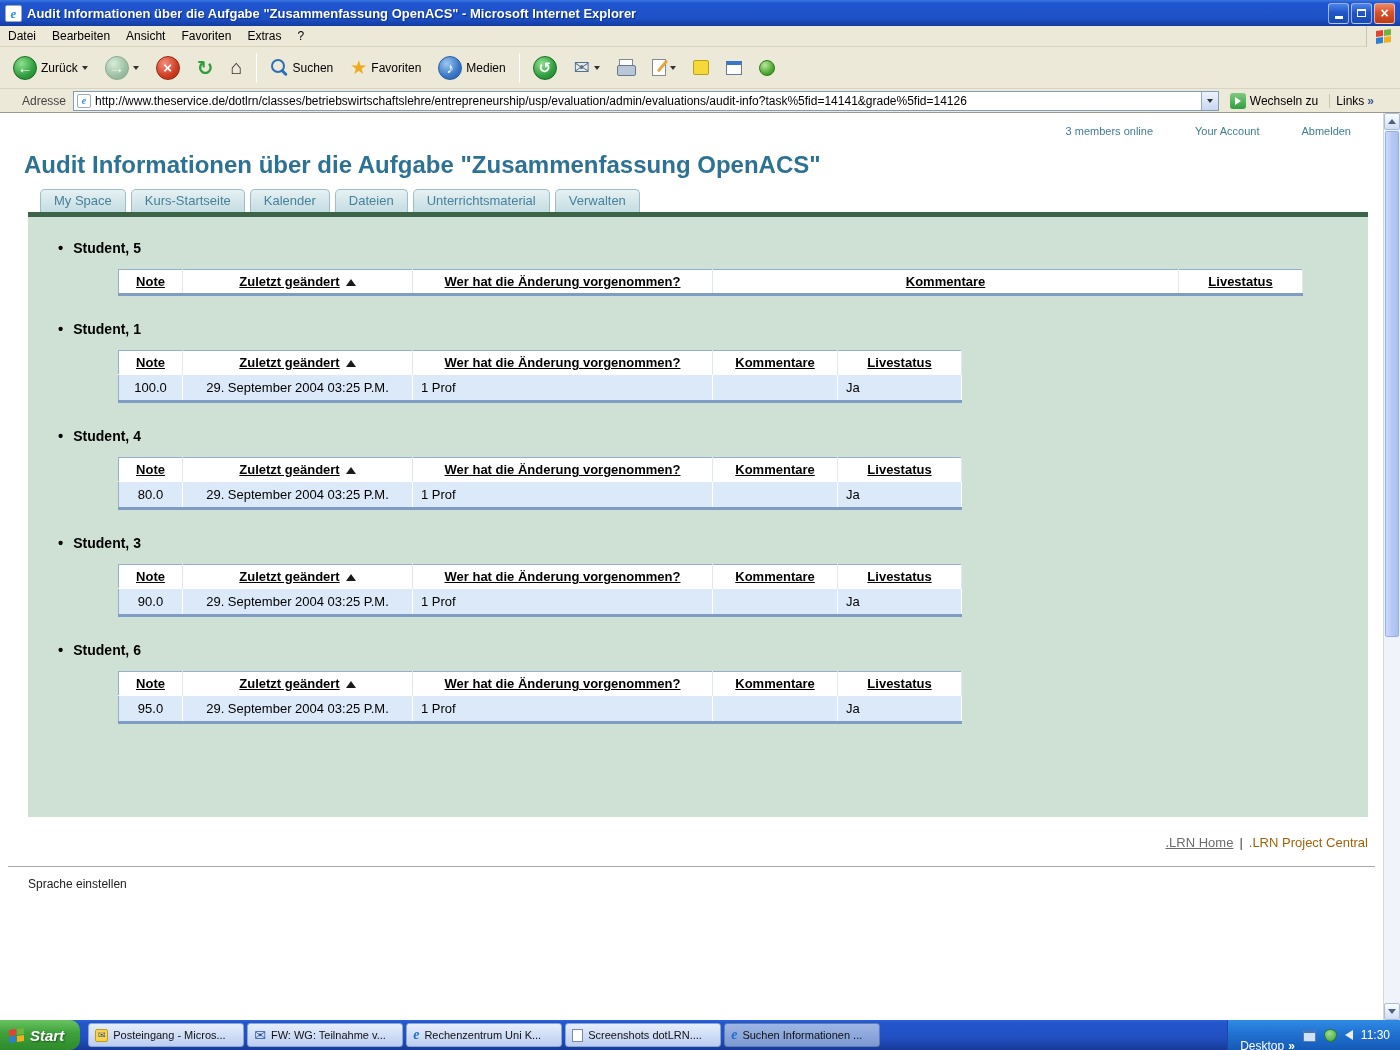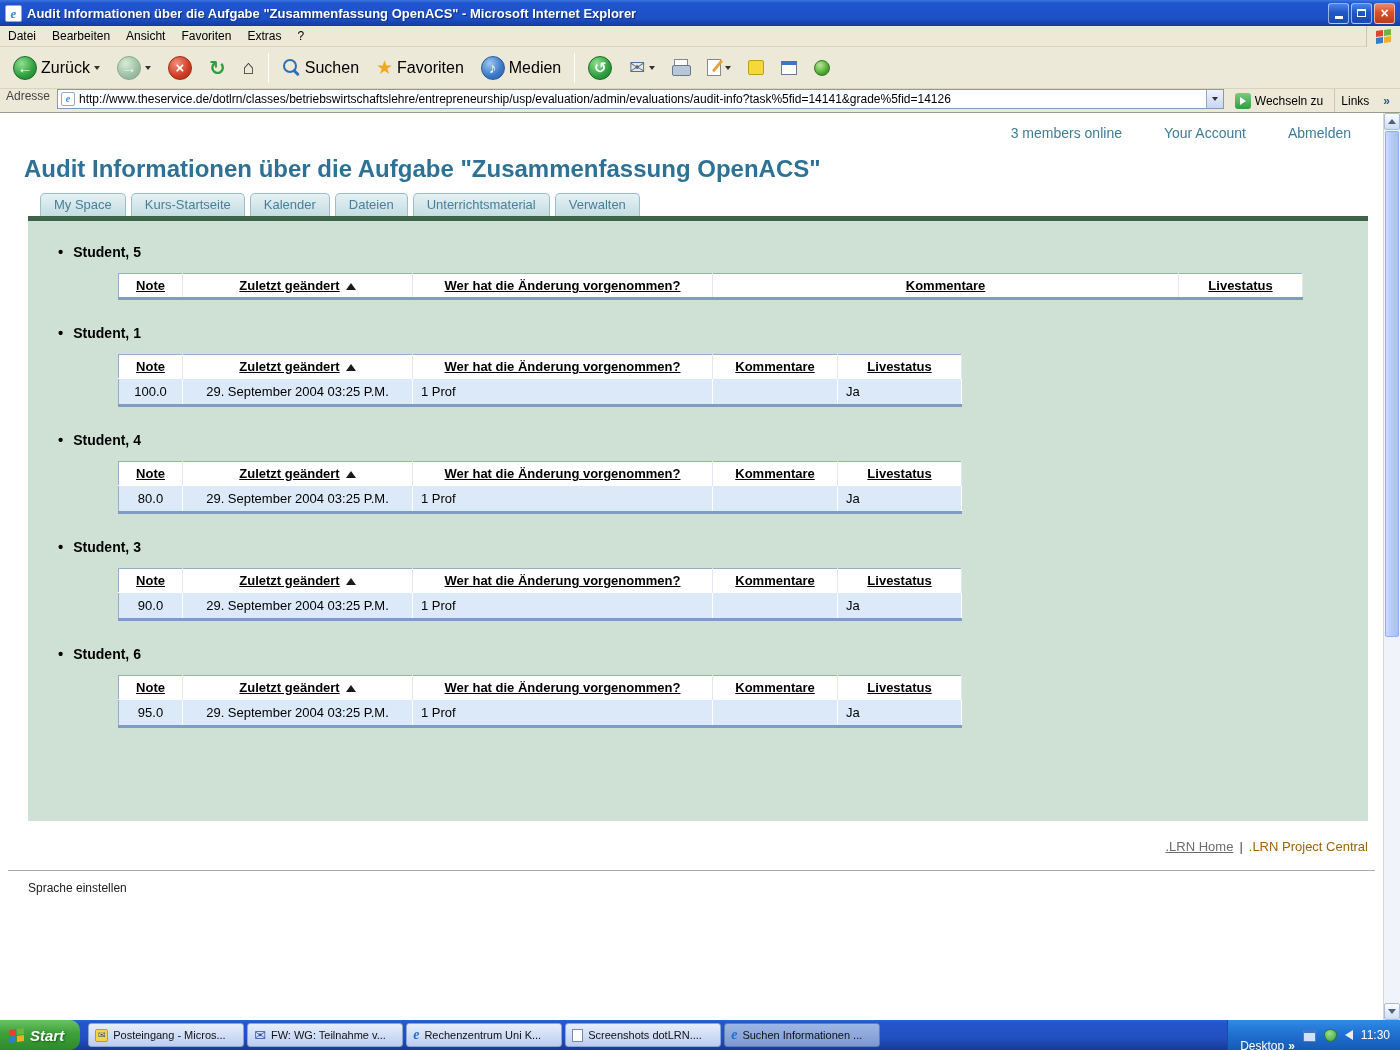--- a/index.html
+++ b/index.html
@@ -30,21 +30,21 @@
     border-bottom:1px solid #d8d4c0;}
   .menu-item{ padding:2px 8px; }
   .menu-logo{ margin-left:auto; width:34px; height:21px; background:#ece9d8; border-left:1px solid #c9c5b2;
     display:flex; align-items:center; justify-content:center;}
   .winflag{ display:grid; grid-template-columns:7px 7px; grid-template-rows:6px 6px; gap:1px; transform:skewY(-8deg);}
   .winflag i{ display:block; }
   .wf-r{ background:#e34234;} .wf-g{ background:#6eb43f;} .wf-b{ background:#2f7fd0;} .wf-y{ background:#f0b01f;}
   
   .toolbar{ height:42px; background:#ece9d8; border-bottom:1px solid #d8d4c0; display:flex; align-items:center; padding:0 6px; gap:3px;}
   .tbtn{ display:flex; align-items:center; gap:4px; padding:3px 6px; border:1px solid transparent; border-radius:3px; height:36px;}
-  .tbtn .lbl{ font-size:16px; }
+  .tbtn .lbl{ font-size:12px; }
   .circle{ width:24px;height:24px;border-radius:50%;display:flex;align-items:center;justify-content:center;
     color:#fff;font-size:15px;font-weight:bold;}
   .c-green{ background:radial-gradient(circle at 35% 30%,#8fe08f,#2f9e3f 60%,#1c7a2c); border:1px solid #1a6b26;}
   .c-gray{ background:radial-gradient(circle at 35% 30%,#d8ecd8,#9dbfa3 60%,#86a98c); border:1px solid #8aa890; color:#f2f7f2;}
   .c-red{ background:radial-gradient(circle at 35% 30%,#f0907c,#cf3c22 60%,#a92d16); border:1px solid #962812;}
   .c-blue{ background:radial-gradient(circle at 35% 30%,#9cc7f0,#3a77c8 60%,#2a5ea8); border:1px solid #2a5a9a;}
   .dd{ width:0;height:0;border-left:3px solid transparent;border-right:3px solid transparent;border-top:4px solid #333;}
   .tsep{ width:1px; height:30px; background:#c9c5b2; border-right:1px solid #fff; margin:0 3px;}
   .refresh-ic{ color:#2f9e3f; font-size:20px; font-weight:bold; }
   .home-ic{ font-size:20px; color:#333; }
@@ -55,44 +55,44 @@
   .mag::after{ content:""; position:absolute; width:8px;height:3px;background:#2b6fb5; transform:rotate(45deg); left:10px; top:13px; border-radius:2px;}
   .printer{ width:18px;height:15px;position:relative;margin-top:3px;}
   .printer::before{ content:""; position:absolute; left:2px; top:-3px; width:12px; height:6px; background:#fff; border:1px solid #888;}
   .printer::after{ content:""; position:absolute; left:0; top:3px; width:17px; height:9px; background:#b9c6d8; border:1px solid #67778c; border-radius:2px;}
   .editpage{ width:14px;height:17px;background:#fff;border:1px solid #8a8a8a; position:relative;}
   .editpage::after{ content:""; position:absolute; width:3px;height:14px;background:#e8a33d; transform:rotate(40deg); left:8px; top:-1px; border-radius:1px;}
   .sticky{ width:16px;height:15px;background:#f5d83a;border:1px solid #b9a114;border-radius:2px;}
   .winicon{ width:16px;height:14px;background:#fff;border:1px solid #6a7a94; border-top:4px solid #3a77c8;}
   .msn{ width:16px;height:16px;border-radius:50%;background:radial-gradient(circle at 35% 30%,#b8e89a,#4aa32f 65%,#35801e); border:1px solid #2f7a1c;}
   
-  .addressbar{ height:24px; background:#ece9d8; border-bottom:1px solid #9a9a8e; display:flex; padding:0 4px; gap:5px; font-size:12px;}
+  .addressbar{ height:24px; background:#ece9d8; border-bottom:1px solid #9a9a8e; display:flex; align-items:center; padding:0 20px; gap:5px; font-size:12px;}
   .addr-label{ color:#444; padding:0 2px;}
   .addr-input{ flex:1; height:20px; background:#fff; border:1px solid #7f9db9; display:flex; align-items:center; padding-left:3px; gap:4px; overflow:hidden;}
   .addr-icon{ width:14px;height:14px;background:#fff;border:1px solid #9ab;border-radius:2px;display:flex;align-items:center;justify-content:center;flex:0 0 auto;}
   .addr-url{ font-size:12px; white-space:nowrap; overflow:hidden; flex:1;}
   .addr-dd{ width:17px; height:18px; background:linear-gradient(#eef3fd,#c8d6f2); border-left:1px solid #9ab; display:flex; align-items:center; justify-content:center; flex:0 0 auto;}
   .go-btn{ display:flex; align-items:center; gap:4px; padding:0 6px; }
   .go-ic{ width:16px;height:16px;border-radius:3px;background:linear-gradient(#7ecb7e,#2f9e3f);display:flex;align-items:center;justify-content:center;}
   .go-arrow{ width:0;height:0;border-top:4px solid transparent;border-bottom:4px solid transparent;border-left:6px solid #fff;}
-  .links-zone{ display:flex; align-items:center; gap:14px; padding:0 6px; border-left:1px solid #c9c5b2;}
+  .links-zone{ display:flex; align-items:center; gap:3px; padding:0 6px; border-left:1px solid #c9c5b2;}
   .chev{ color:#365a8c; font-weight:bold;}
   
   .viewport{ height:907px; display:flex; background:#fff;}
   .pagearea{ flex:1; overflow:hidden; position:relative;}
   .scrollbar{ width:17px; background:#f0f3fa; display:flex; flex-direction:column; border-left:1px solid #d8d8d0;}
   .sb-btn{ height:17px; background:linear-gradient(#fdfefe,#cfdcf3); border:1px solid #aabbdd; border-radius:2px;
     display:flex; align-items:center; justify-content:center;}
   .sb-up-arrow{ width:0;height:0;border-left:4px solid transparent;border-right:4px solid transparent;border-bottom:5px solid #4d6185;}
   .sb-down-arrow{ width:0;height:0;border-left:4px solid transparent;border-right:4px solid transparent;border-top:5px solid #4d6185;}
   .sb-track{ flex:1; position:relative;}
   .sb-thumb{ position:absolute; top:1px; left:1px; right:1px; height:58%;
     background:linear-gradient(90deg,#cfdafe,#b7c8f4 50%,#a9c0f0); border:1px solid #8cb0f8; border-radius:2px;}
   
-  .top-links{ display:flex; justify-content:flex-end; gap:42px; padding:12px 32px 0 0; font-size:14px;}
+  .top-links{ display:flex; justify-content:flex-end; gap:42px; padding:12px 32px 0 0; font-size:11px;}
   .top-links span{ color:#3f7c95; }
   .page-heading{ color:#2d7295; font-size:24px; font-weight:bold; margin:14px 0 10px 24px;}
   .tabs{ display:flex; gap:5px; margin-left:40px; align-items:flex-end;}
   .tab{ background:linear-gradient(#e6f1f3,#c4dde2); border:1px solid #9bbec9; border-bottom:none;
     border-radius:5px 5px 0 0; padding:3px 13px 4px; color:#47809b; font-size:13px; white-space:nowrap;}
   .content{ margin:0 15px 0 28px; border-top:5px solid #3d6349; background:#cfe0d4; min-height:605px; padding:6px 0 28px;}
   .student{ margin:24px 0 0 30px; }
   .student:first-child{ margin-top:16px; }
   .student-name{ display:flex; align-items:center; gap:10px; font-weight:bold; font-size:14px;}
   .bullet{ font-size:15px; }

